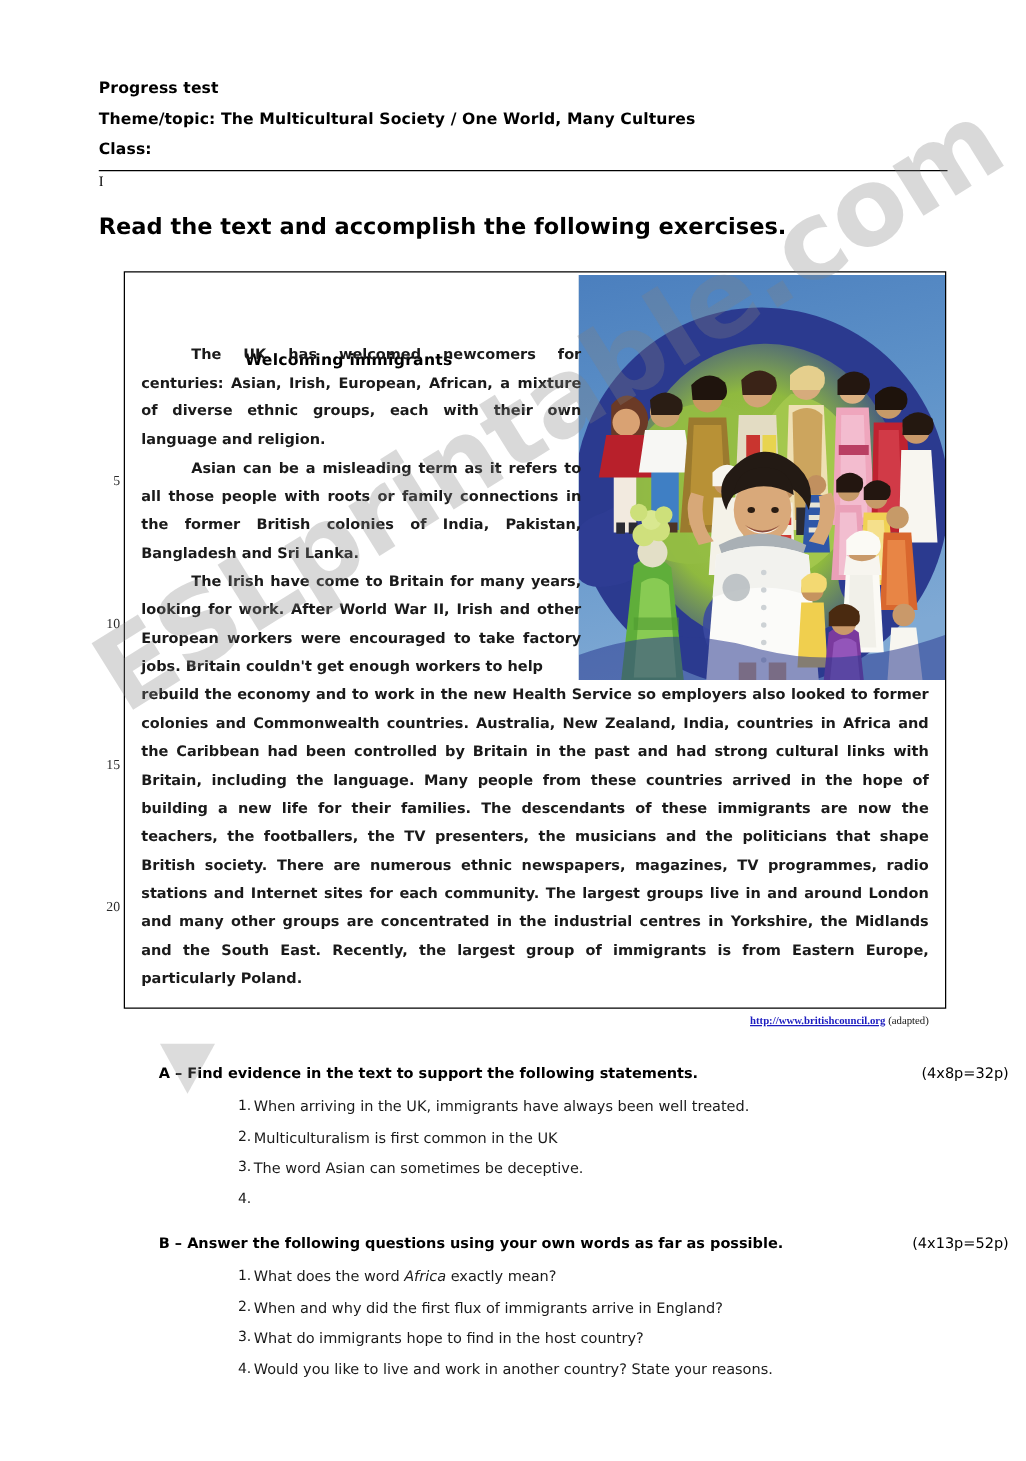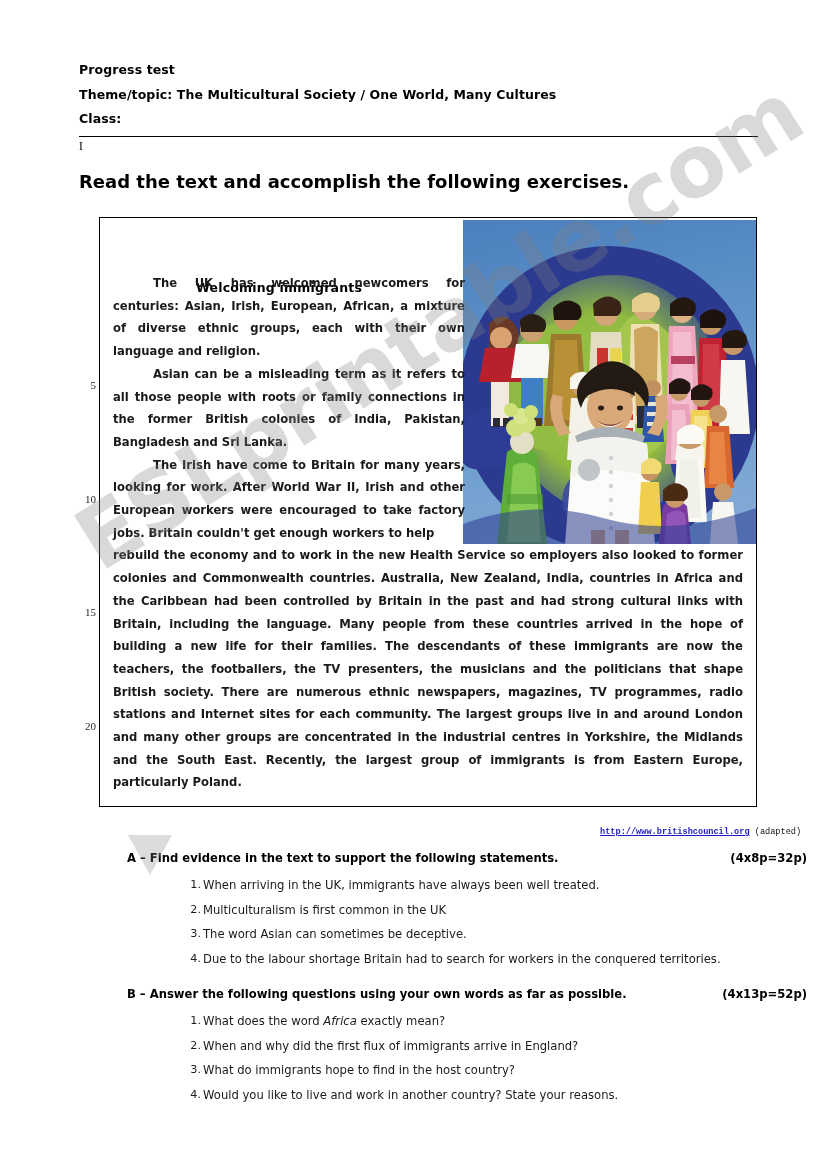--- a/index.html
+++ b/index.html
@@ -150,23 +150,22 @@
     background: #3a6fae;
   }
   .mural svg { display: block; }
 
   
   .source {
     position: absolute;
     left: 600px;
     top: 811px;
     font-size: 8.6px;
-    font-family: Liberation Mono, monospace;
+    font-family: Liberation Serif, serif;
     white-space: nowrap;
-    margin-top: 16px;
   }
   .source .url {
     color: #1c1cc0;
     text-decoration: underline;
     font-weight: bold;
   }
   .source .adapted { color: #111; }
 
   
   .exercise {
@@ -182,21 +181,21 @@
     position: relative;
     font-size: 11.6px;
     font-weight: bold;
     height: 22px;
   }
   .ex-head .points {
     position: absolute;
     right: 0;
     top: 0;
     font-size: 11.6px;
-    font-weight: bold;
+    font-weight: normal;
   }
   .ex-list {
     margin: 0;
     padding: 0;
     list-style: none;
   }
   .ex-list li {
     position: relative;
     padding-left: 76px;
     font-size: 11.6px;
@@ -513,21 +512,20 @@
       <li>
         <span class="num">2.</span>
         <span>Multiculturalism is first common in the UK</span>
       </li>
       <li>
         <span class="num">3.</span>
         <span>The word Asian can sometimes be deceptive.</span>
       </li>
       <li>
         <span class="num">4.</span>
-        <span>Due to the labour shortage Britain had to search for workers in the conquered territories.</span>
       </li>
     </ul>
   </div>
 
   <div class="exercise ex-b">
     <div class="ex-head">
       <span>B – Answer the following questions using your own words as far as possible.</span>
       <span class="points">(4x13p=52p)</span>
     </div>
     <ul class="ex-list">

